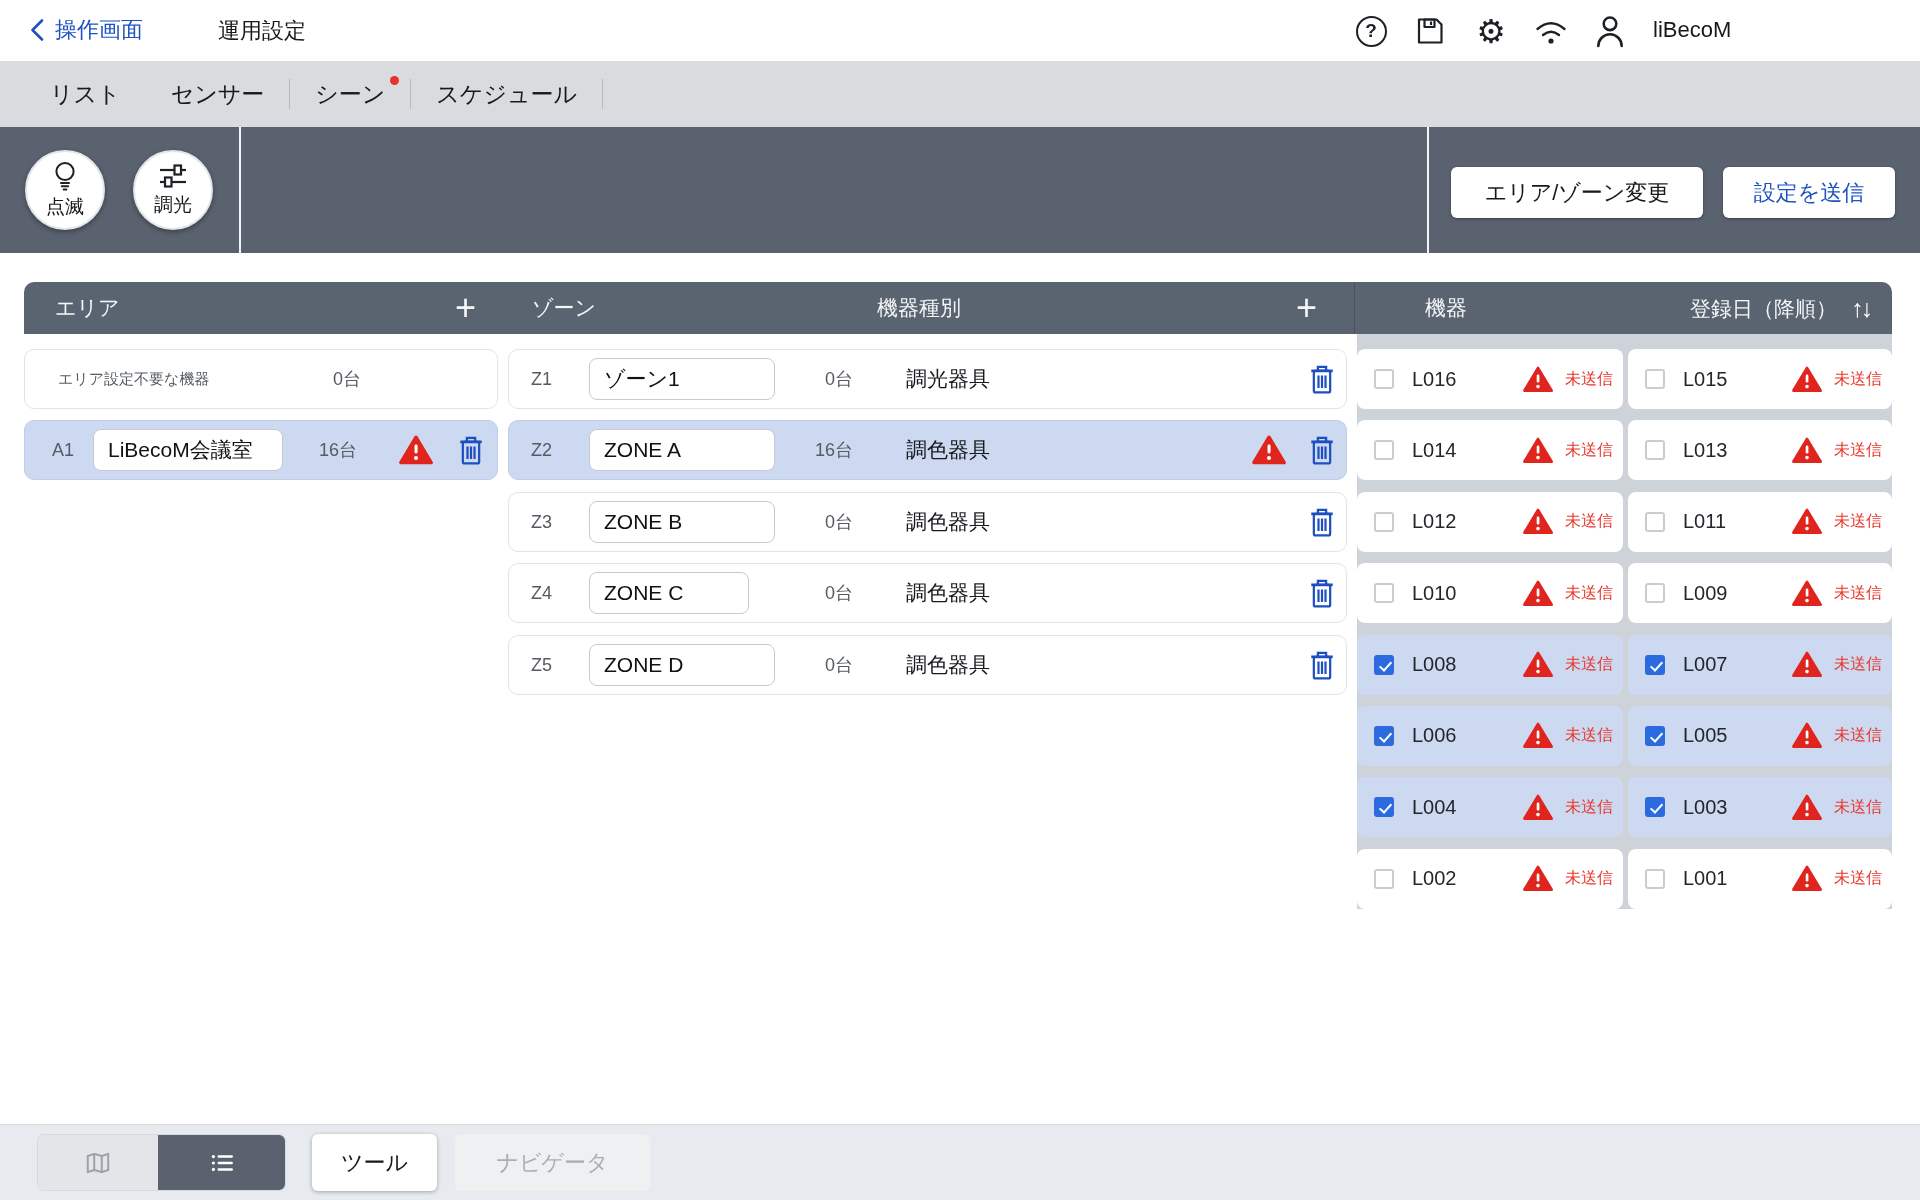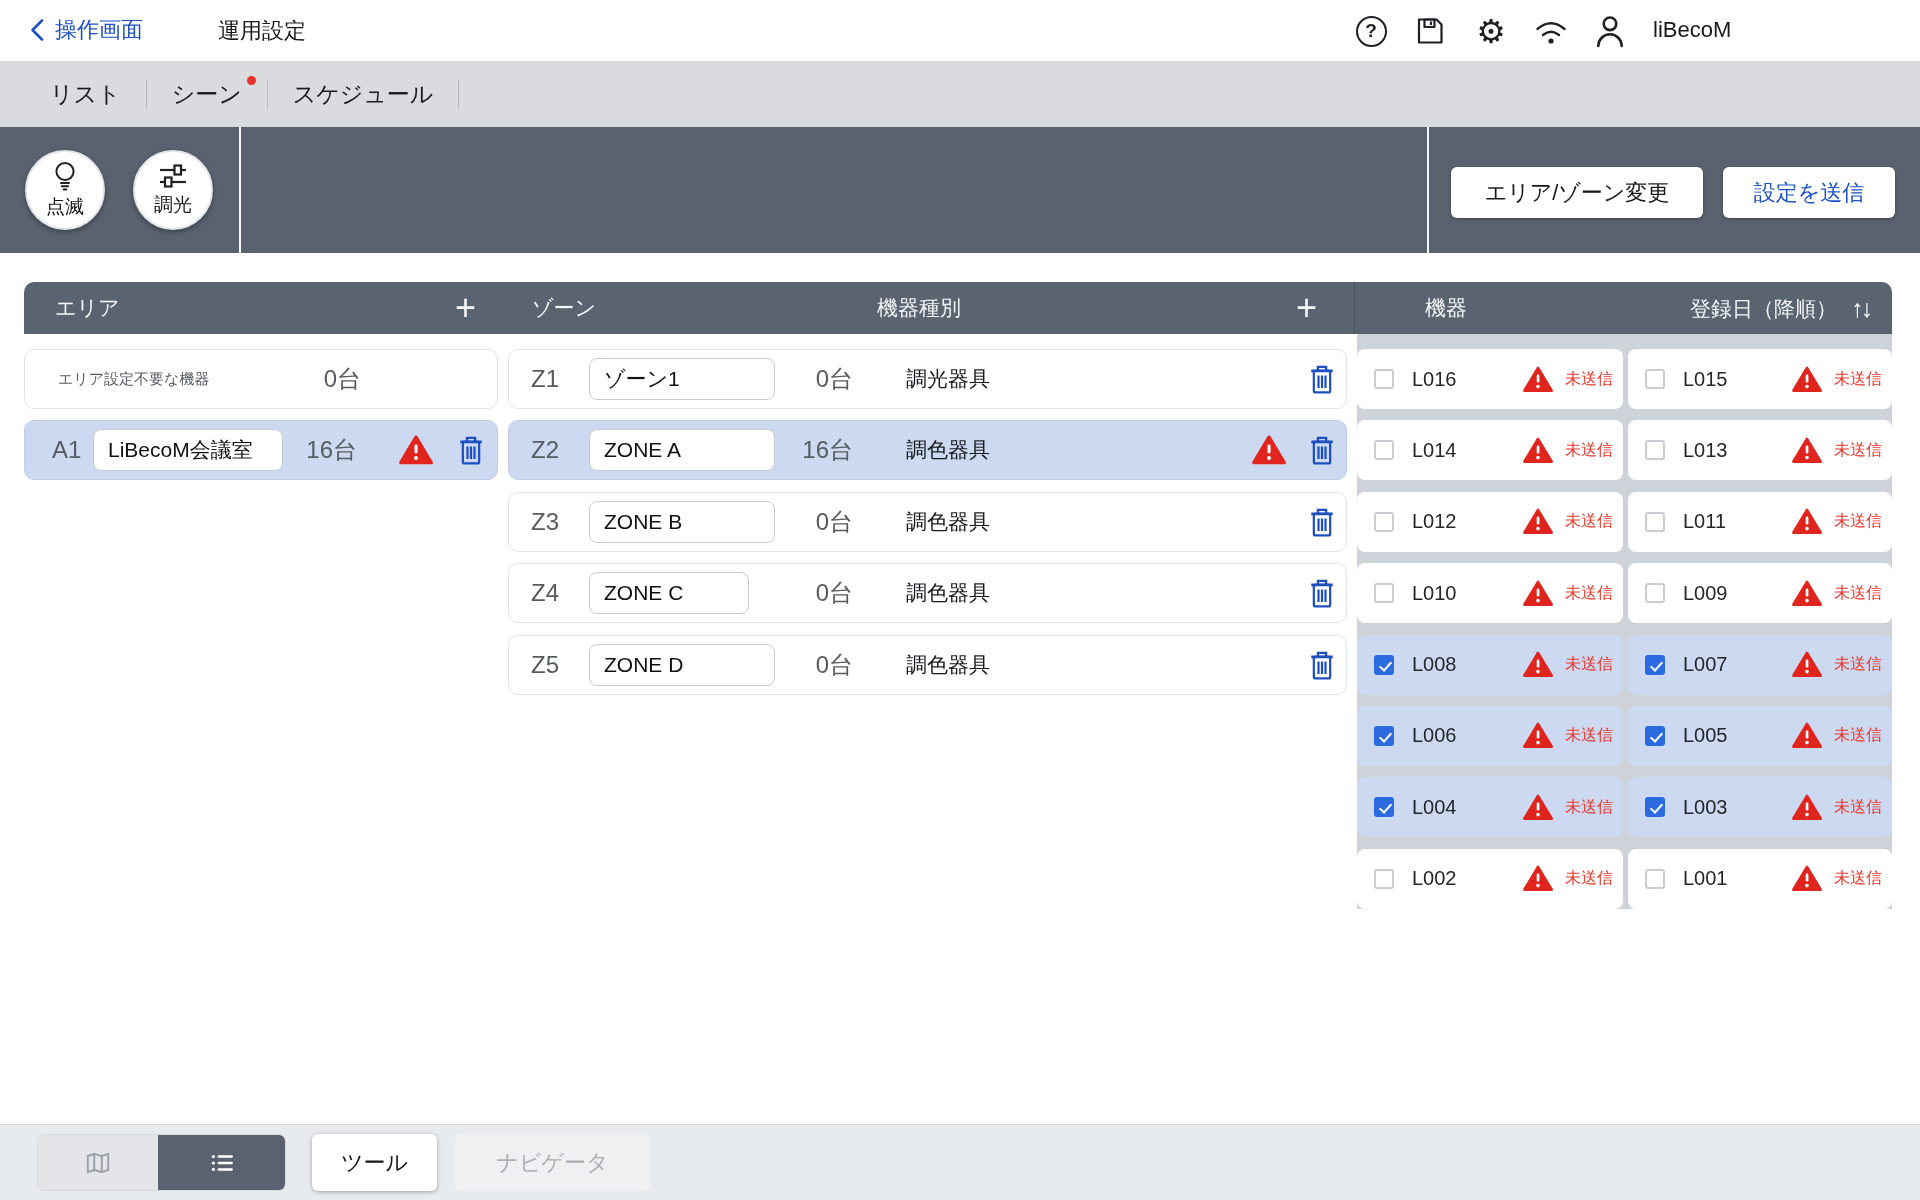--- a/index.html
+++ b/index.html
@@ -55,21 +55,21 @@
   .sort-icon { font-size:25px; letter-spacing:-3px; cursor:pointer; color:#fff; }
 
   
   .col { position:absolute; top:334px; display:flex; flex-direction:column; gap:11.4px; padding-top:15px; }
   .col-area { left:24px; width:474px; }
   .col-zone { left:508px; width:839px; }
   .row { position:relative; height:60px; flex-shrink:0; background:#fff; border:1px solid #e1e4e8;
          border-radius:10px; }
   .row.selected { background:#cdd9f0; border-color:#c0cde9; }
   .cell-abs { position:absolute; top:50%; transform:translateY(-50%); white-space:nowrap; }
-  .muted { color:#555b61; font-size:24px; }
+  .muted { color:#555b61; font-size:18px; }
   .type-text { color:#16191d; font-size:21px;margin-left:28px; }
   .txt { height:42px; border:1.5px solid #c6cbd1; border-radius:8px; background:#fff; padding:0 14px;
          font-size:21px; color:#111; font-family:"Liberation Sans","DejaVu Sans",sans-serif; }
   .warn { visibility:hidden; }
   .warn.show { visibility:visible; }
   .icon-btn { background:none; border:none; padding:0; cursor:pointer; line-height:0; }
 
   
   .device-grid { position:absolute; left:1357px; top:334px; width:535px; height:575px; background:#ced3d9;
                  display:grid; grid-template-columns:266px 264px; column-gap:5px; row-gap:11.4px;
@@ -140,20 +140,24 @@
         <circle cx="12" cy="7.2" r="4.2"></circle>
         <path d="M4.2 22 a7.8 7.8 0 0 1 15.6 0"></path>
       </svg>
     </div>
     <div class="user-label">liBecoM</div>
   </div>
 
   <div class="tabbar">
     <div class="tab">
       <span>リスト</span>
+
+    </div>
+    <div class="tab">
+      <span>センサー</span>
 
     </div>
     <div class="tab-divider"></div>
     <div class="tab">
       <span>シーン</span>
       <span class="dot show"></span>
     </div>
     <div class="tab-divider"></div>
     <div class="tab">
       <span>スケジュール</span>

